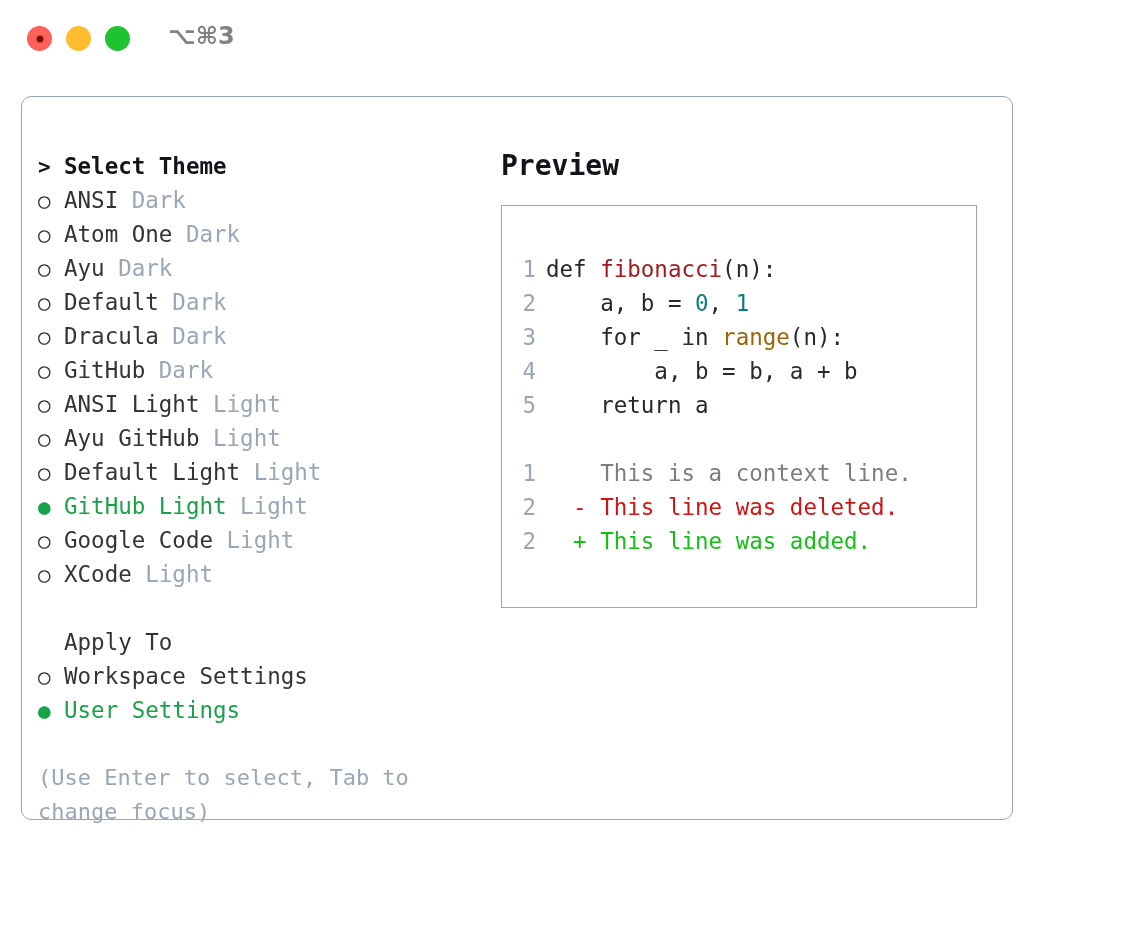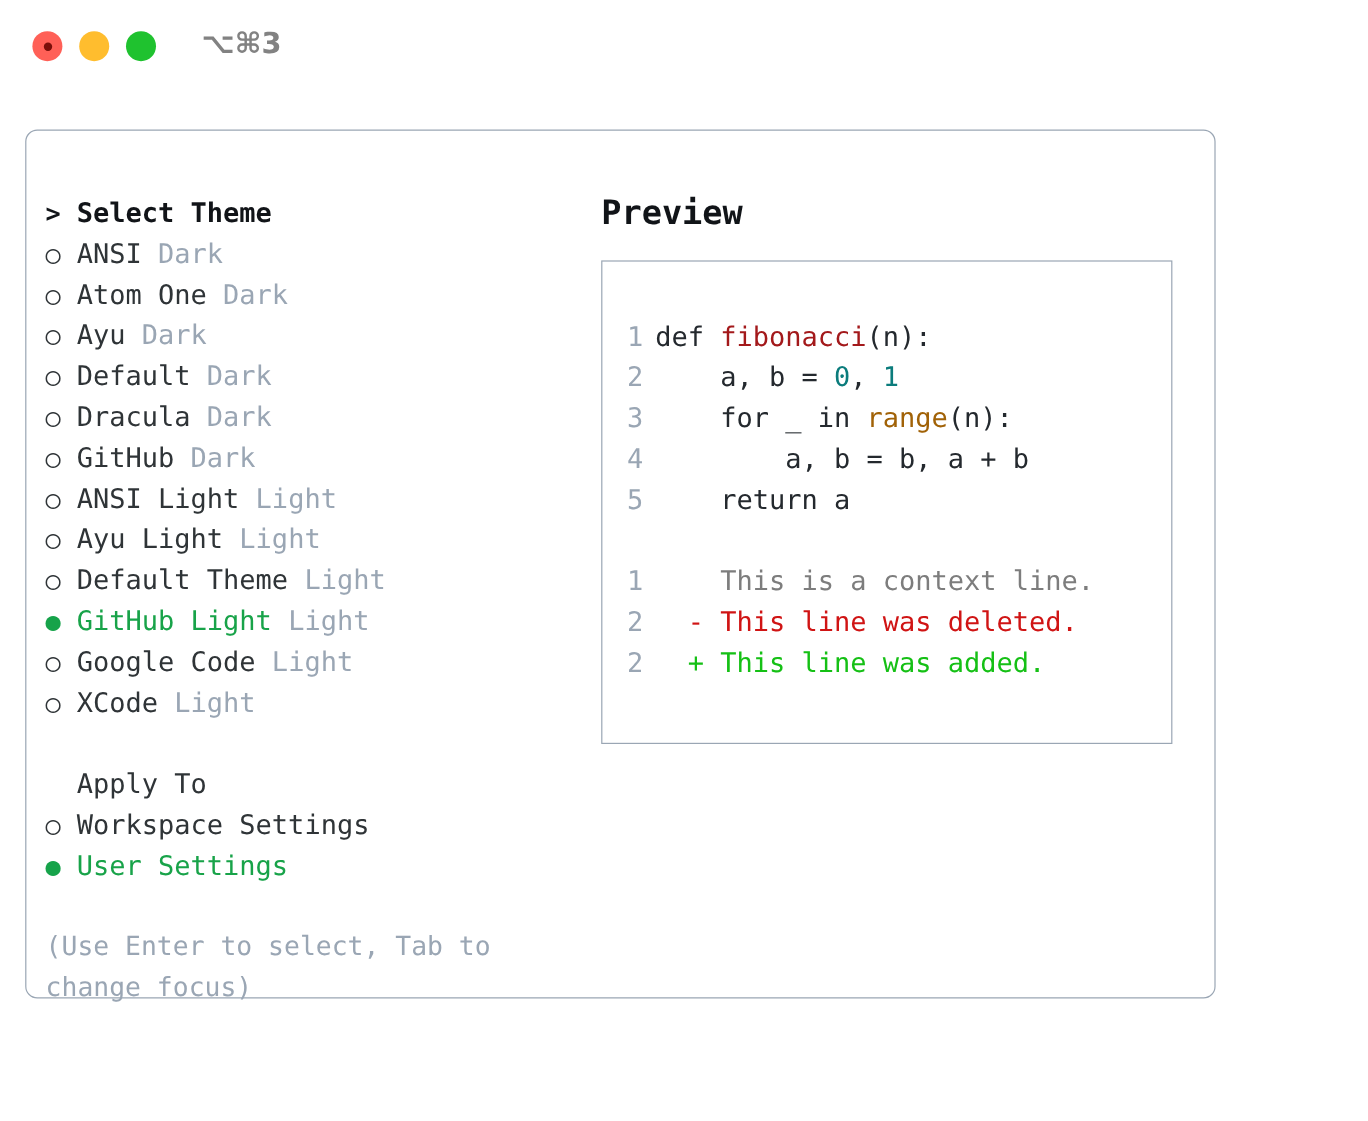--- a/index.html
+++ b/index.html
@@ -74,21 +74,20 @@
   .panel {
     position: absolute;
     left: 21px;
     top: 96px;
     width: 992px;
     height: 724px;
     border: 1.6px solid #9aa6b4;
     border-radius: 10px;
     box-sizing: border-box;
     background: #ffffff;
-    margin-top: 12px;
   }
 
   .cols {
     position: absolute;
     left: 0; top: 0;
     width: 100%; height: 100%;
   }
 
   
   .left {
@@ -215,22 +214,22 @@
         </div>
 
         <div id="theme-list">
             <div class="row"><span class="marker off">○</span><span class="item-label">ANSI</span><span class="badge"> Dark</span></div>
             <div class="row"><span class="marker off">○</span><span class="item-label">Atom One</span><span class="badge"> Dark</span></div>
             <div class="row"><span class="marker off">○</span><span class="item-label">Ayu</span><span class="badge"> Dark</span></div>
             <div class="row"><span class="marker off">○</span><span class="item-label">Default</span><span class="badge"> Dark</span></div>
             <div class="row"><span class="marker off">○</span><span class="item-label">Dracula</span><span class="badge"> Dark</span></div>
             <div class="row"><span class="marker off">○</span><span class="item-label">GitHub</span><span class="badge"> Dark</span></div>
             <div class="row"><span class="marker off">○</span><span class="item-label">ANSI Light</span><span class="badge"> Light</span></div>
-            <div class="row"><span class="marker off">○</span><span class="item-label">Ayu Light</span><span class="badge"> Light</span></div>
-            <div class="row"><span class="marker off">○</span><span class="item-label">Default Theme</span><span class="badge"> Light</span></div>
+            <div class="row"><span class="marker off">○</span><span class="item-label">Ayu GitHub</span><span class="badge"> Light</span></div>
+            <div class="row"><span class="marker off">○</span><span class="item-label">Default Light</span><span class="badge"> Light</span></div>
             <div class="row"><span class="marker on">●</span><span class="item-label selected">GitHub Light</span><span class="badge"> Light</span></div>
             <div class="row"><span class="marker off">○</span><span class="item-label">Google Code</span><span class="badge"> Light</span></div>
             <div class="row"><span class="marker off">○</span><span class="item-label">XCode</span><span class="badge"> Light</span></div>
           </div>
 
         <div class="spacer-sm"></div>
 
         <div class="section-title">Apply To</div>
 
         <div id="apply-list">

